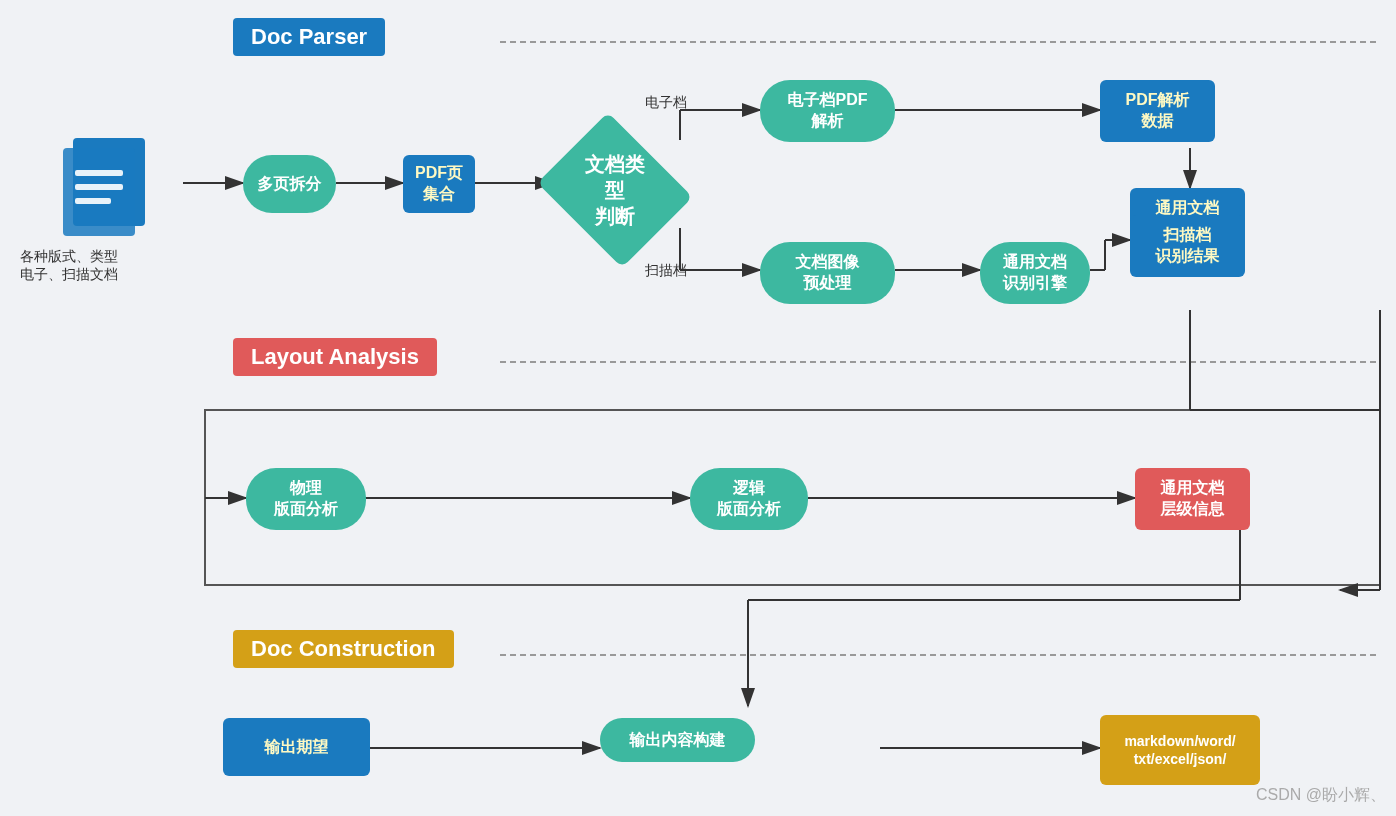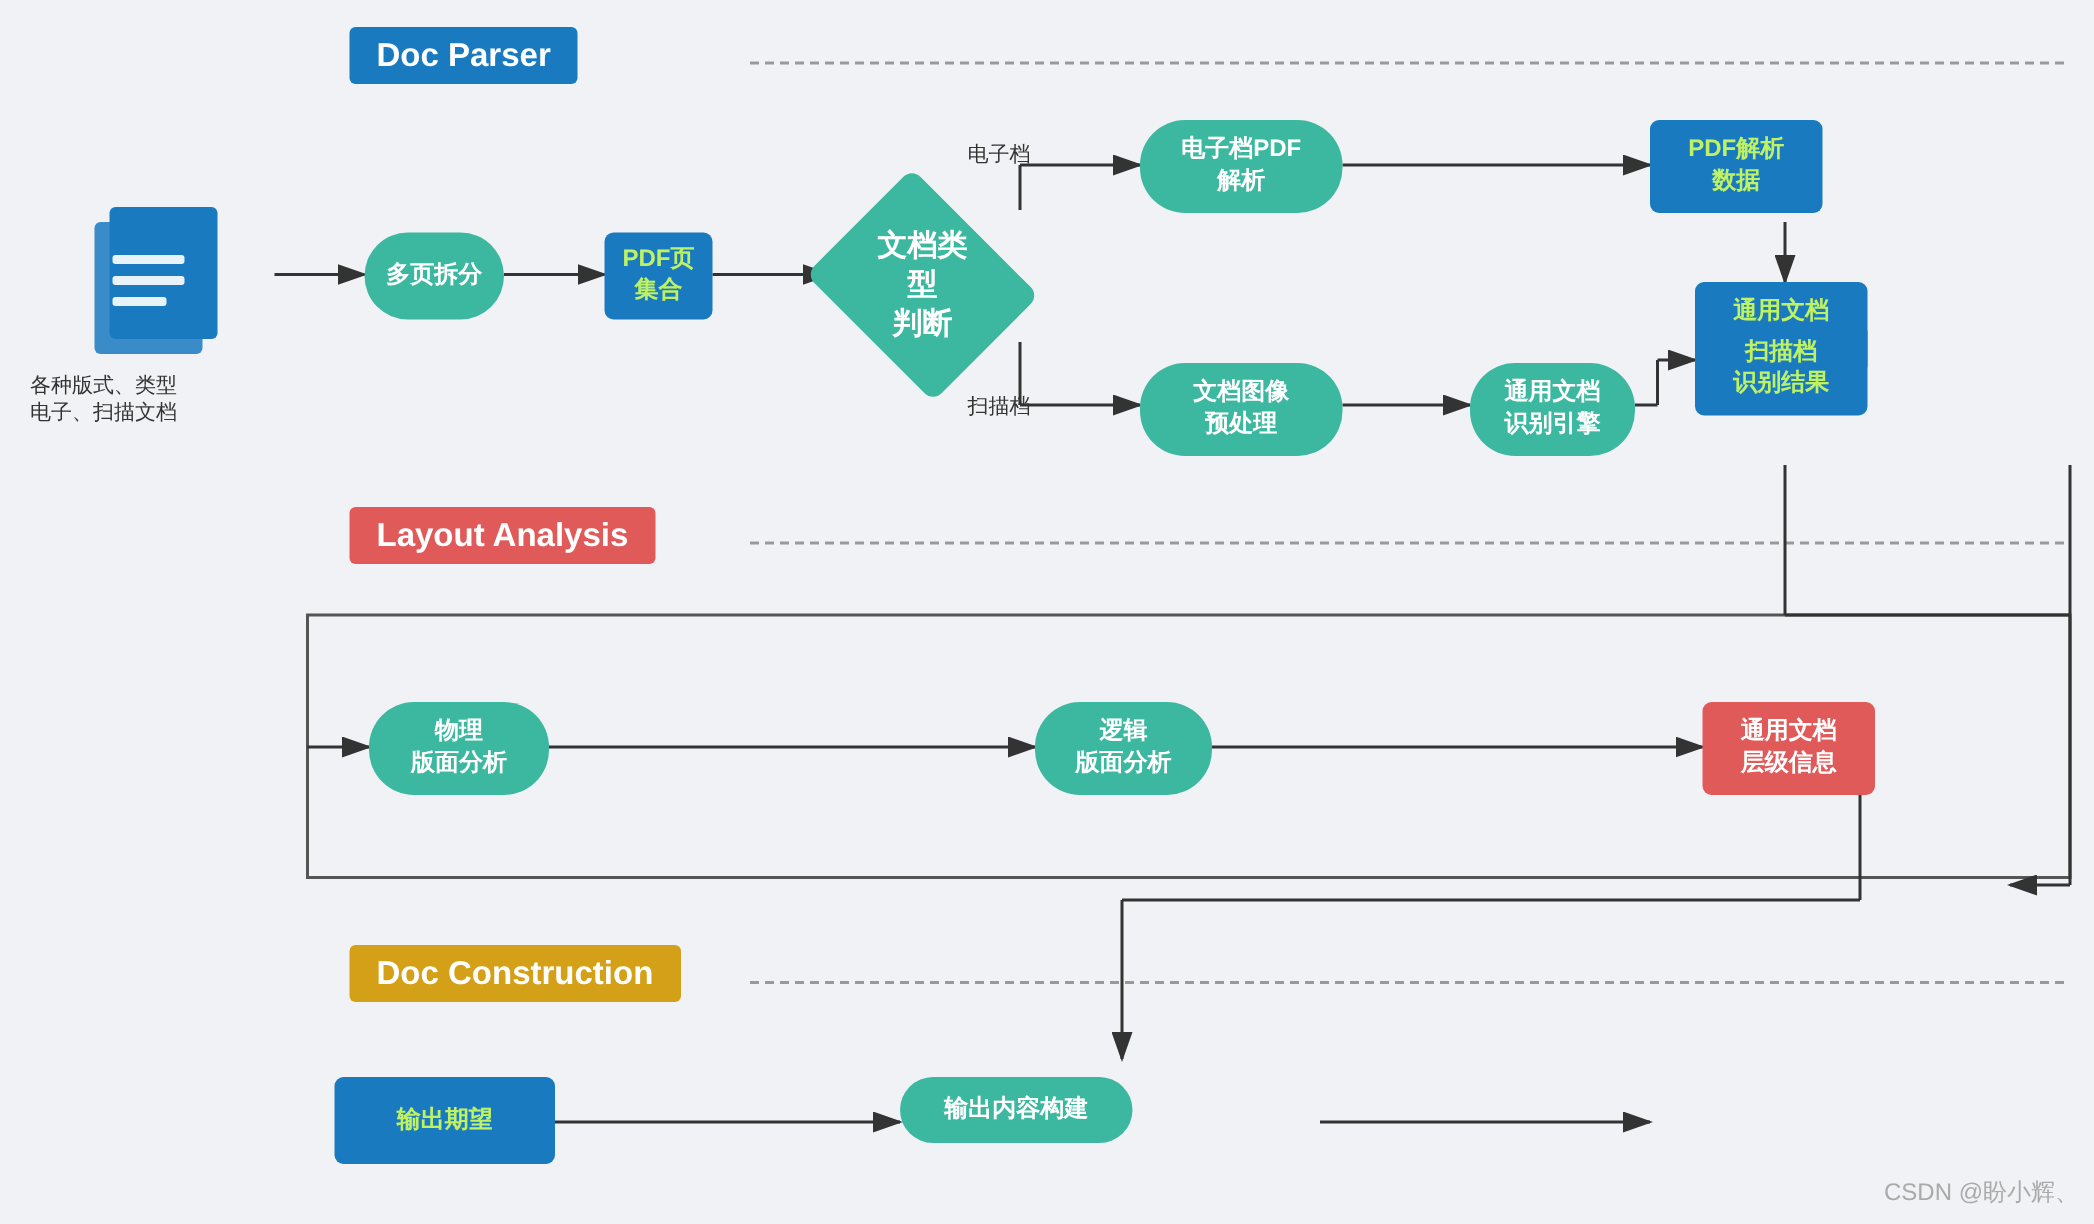--- a/index.html
+++ b/index.html
@@ -52,21 +52,21 @@
     .node-rounded-teal {
       background: #3db8a0;
       color: white;
       border-radius: 30px;
       padding: 8px 12px;
     }
 
     
     .node-rect-blue {
       background: #1a7abf;
-      color: #bef264;
+      color: #fef9c3;
       border-radius: 6px;
       padding: 8px 4px;
     }
 
     
     .node-rect-red {
       background: #e05a5a;
       color: white;
       border-radius: 6px;
       padding: 8px 12px;
@@ -296,18 +296,22 @@
   </div>
 
   <div class="node node-rect-blue" style="left:223px; top:718px; width:147px; height:58px;">
     <span>输出期望</span>
   </div>
 
   <div class="node node-rounded-teal" style="left:600px; top:718px; width:155px; height:44px;">
     <span>输出内容构建</span>
   </div>
 
+  <div class="node node-rect-yellow" style="left:1100px; top:715px; width:160px; height:70px; font-size:14px;">
+    <span style="white-space:pre-line;">markdown/word/
+txt/excel/json/</span>
+  </div>
 
   <div class="watermark">
     <span>CSDN @盼小辉、</span>
   </div>
 
 </div>
 
 </body></html>

